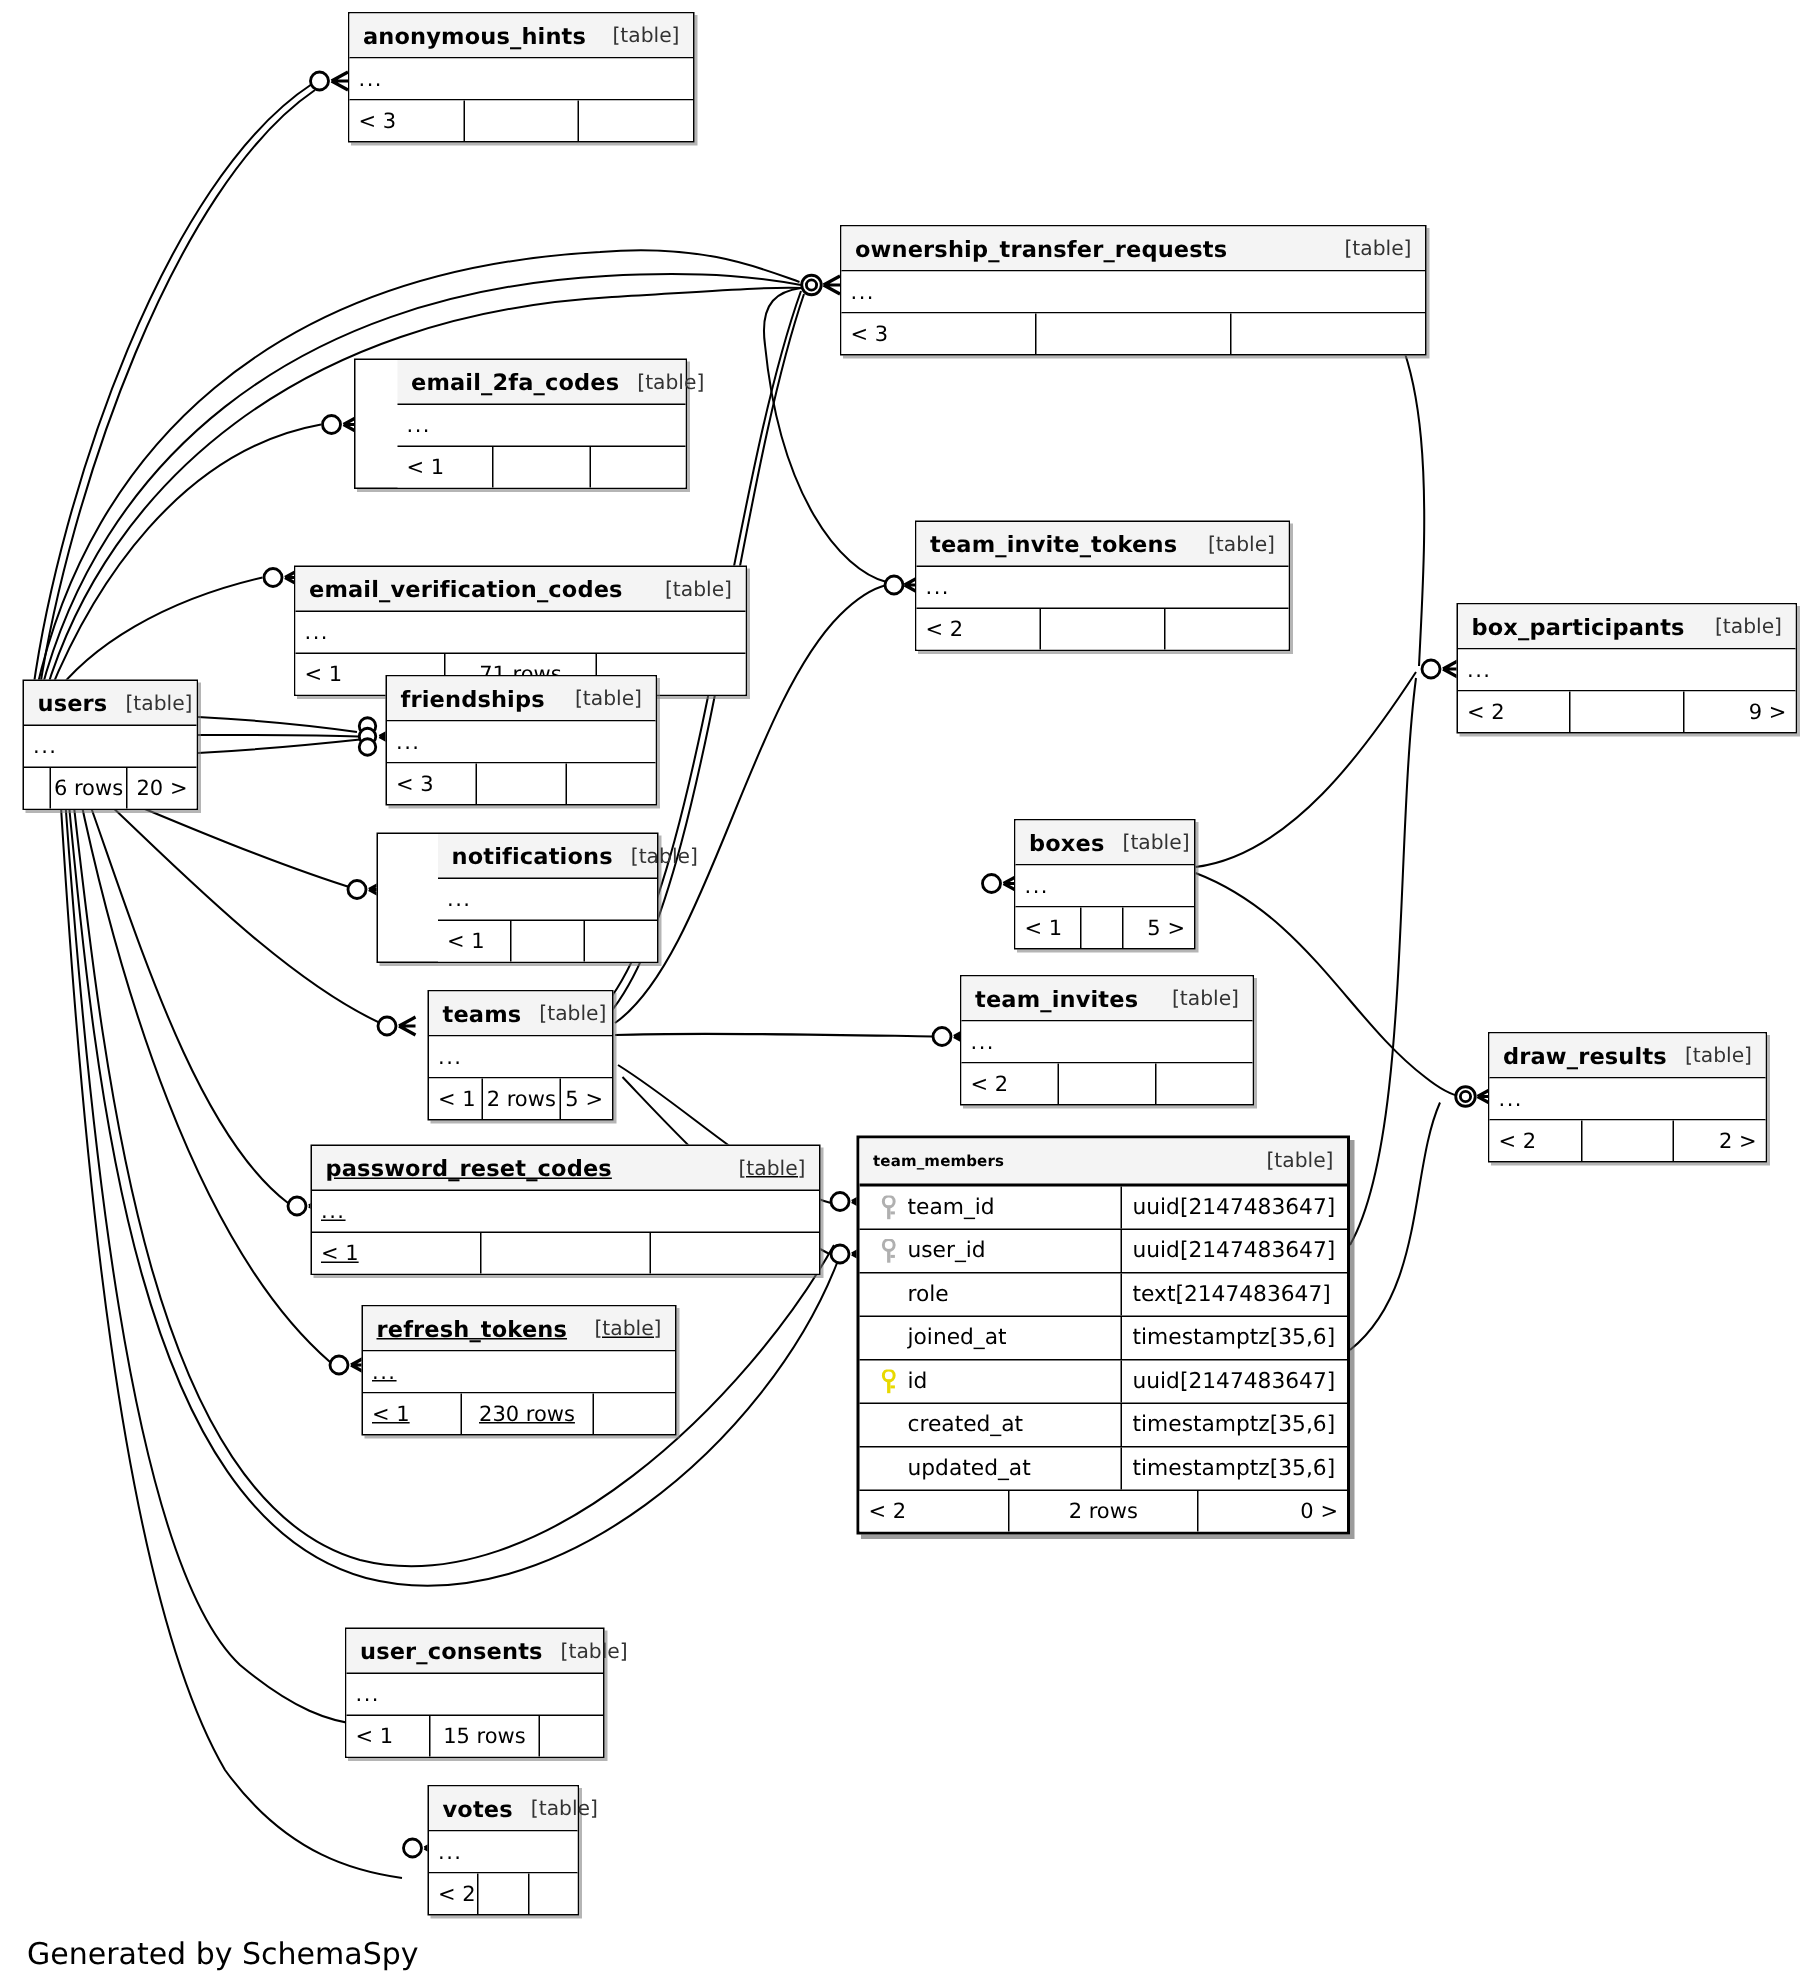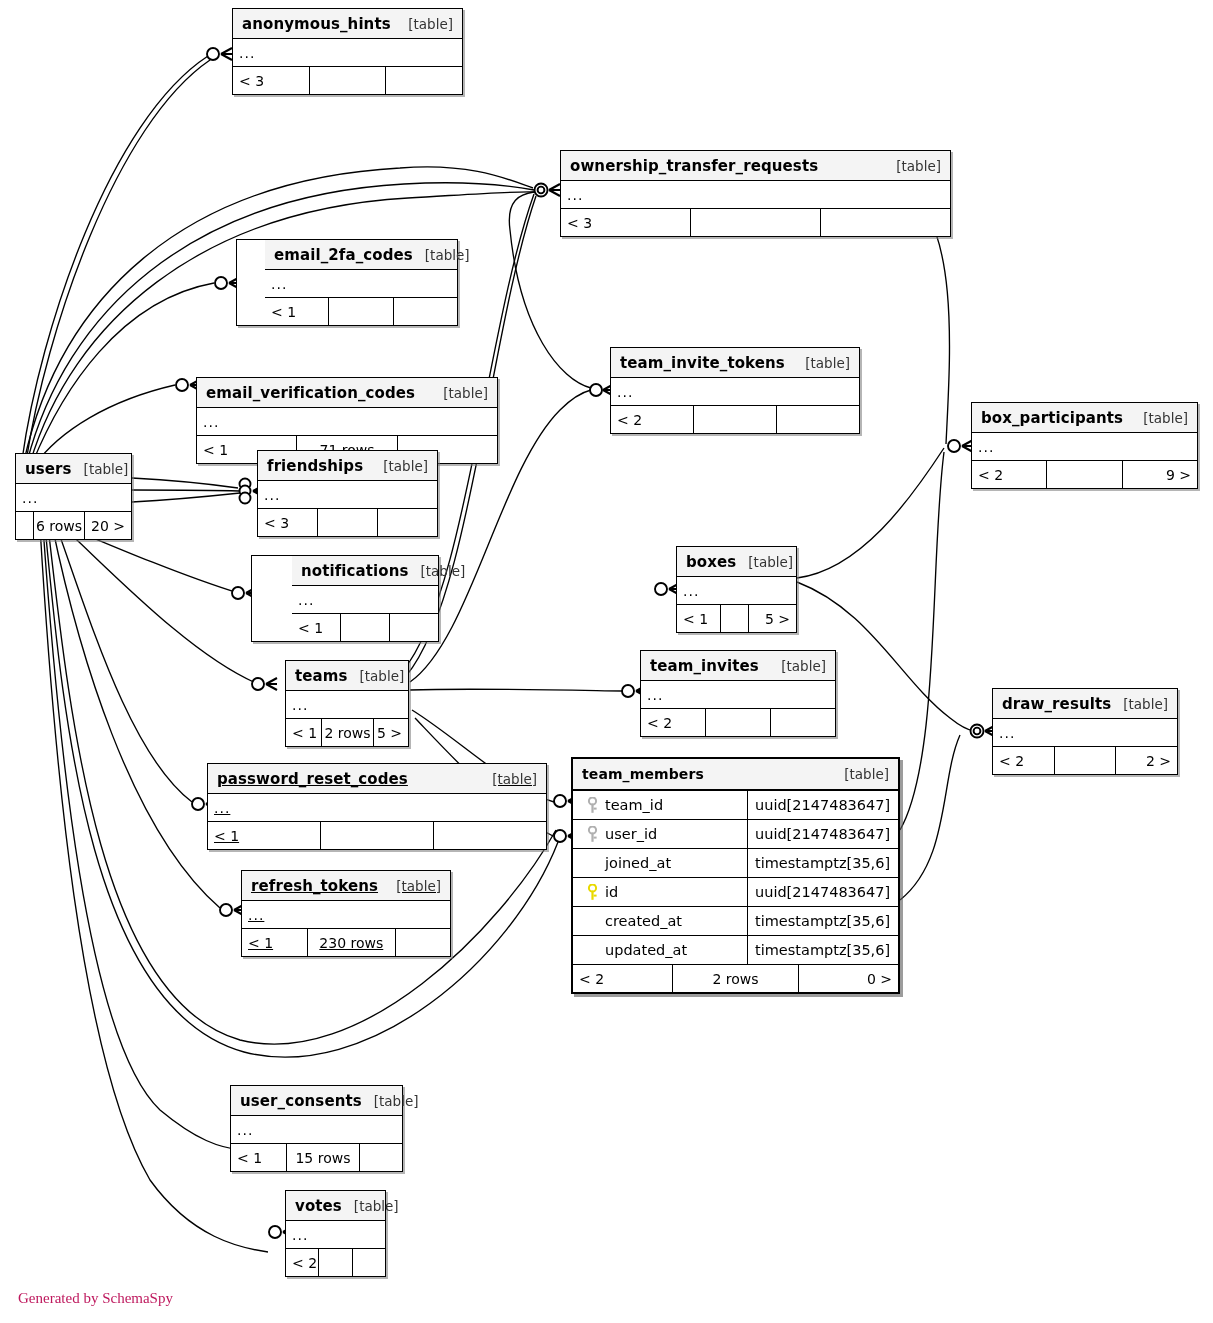--- a/index.html
+++ b/index.html
@@ -29,21 +29,21 @@
 
   
   .colrow{box-sizing:border-box;display:flex;height:29px;border-bottom:1px solid #000;font-size:14.5px;}
   .colname{box-sizing:border-box;flex:0 0 175px;display:flex;align-items:center;
            padding-left:10px;border-right:1px solid #000;white-space:nowrap;}
   .coltype{box-sizing:border-box;flex:1 1 auto;display:flex;align-items:center;padding-left:7px;white-space:nowrap;}
   .keyslot{flex:0 0 18px;display:flex;align-items:center;justify-content:center;margin-right:4px;}
   .keyslot.empty{}
   .key-svg{display:block;}
 
-  .footer{position:absolute;left:18px;top:1290px;font-size:15px;color:#be185d;font-family:Liberation Serif, serif;}
+  .footer{position:absolute;left:18px;top:1290px;font-size:20px;color:#000000;}
 </style>
 </head>
 <body>
 
 <div id="canvas">
 
   <svg class="edges" viewBox="0 0 1213 1323" xmlns="http://www.w3.org/2000/svg">
     <defs>
       <g id="crowfoot">
         <path d="M0,0 L11,-6 M0,0 L11,0 M0,0 L11,6" stroke="#000" stroke-width="2.1" fill="none"></path>
@@ -453,21 +453,21 @@
     </div>
     <div class="tfoot">
       <div class="f-l" style="flex:1 1 0;">&lt; 2</div>
       <div class="f-c" style="flex:1 1 0;"></div>
       <div class="f-r" style="flex:1 1 0;"></div>
     </div>
   </div>
 
   <div class="tbl focus" style="left:571px;top:757px;width:329px;">
     <div class="thead" style="height:32px;">
-      <span class="tname" style="font-size:14px;">team_members</span>
+      <span class="tname" style="font-size:10px;">team_members</span>
       <span class="ttag">[table]</span>
     </div>
 
     <div class="colrow">
       <div class="colname">
         <span class="keyslot">
           <svg class="key-svg" width="11" height="17" viewBox="0 0 11 17">
               <circle cx="5.5" cy="4" r="3.6" fill="none" stroke="#b0b0b0" stroke-width="2"></circle>
               <rect x="4.4" y="6.6" width="2.2" height="9.2" fill="#b0b0b0"></rect>
               <rect x="6.6" y="10.6" width="3" height="2" fill="#b0b0b0"></rect>
@@ -485,20 +485,27 @@
               <circle cx="5.5" cy="4" r="3.6" fill="none" stroke="#b0b0b0" stroke-width="2"></circle>
               <rect x="4.4" y="6.6" width="2.2" height="9.2" fill="#b0b0b0"></rect>
               <rect x="6.6" y="10.6" width="3" height="2" fill="#b0b0b0"></rect>
             </svg>
         </span>
         <span>user_id</span>
       </div>
       <div class="coltype">uuid[2147483647]</div>
     </div>
 
+    <div class="colrow">
+      <div class="colname">
+        <span class="keyslot empty"></span>
+        <span>role</span>
+      </div>
+      <div class="coltype">text[2147483647]</div>
+    </div>
 
     <div class="colrow">
       <div class="colname">
         <span class="keyslot empty"></span>
         <span>joined_at</span>
       </div>
       <div class="coltype">timestamptz[35,6]</div>
     </div>
 
     <div class="colrow">

